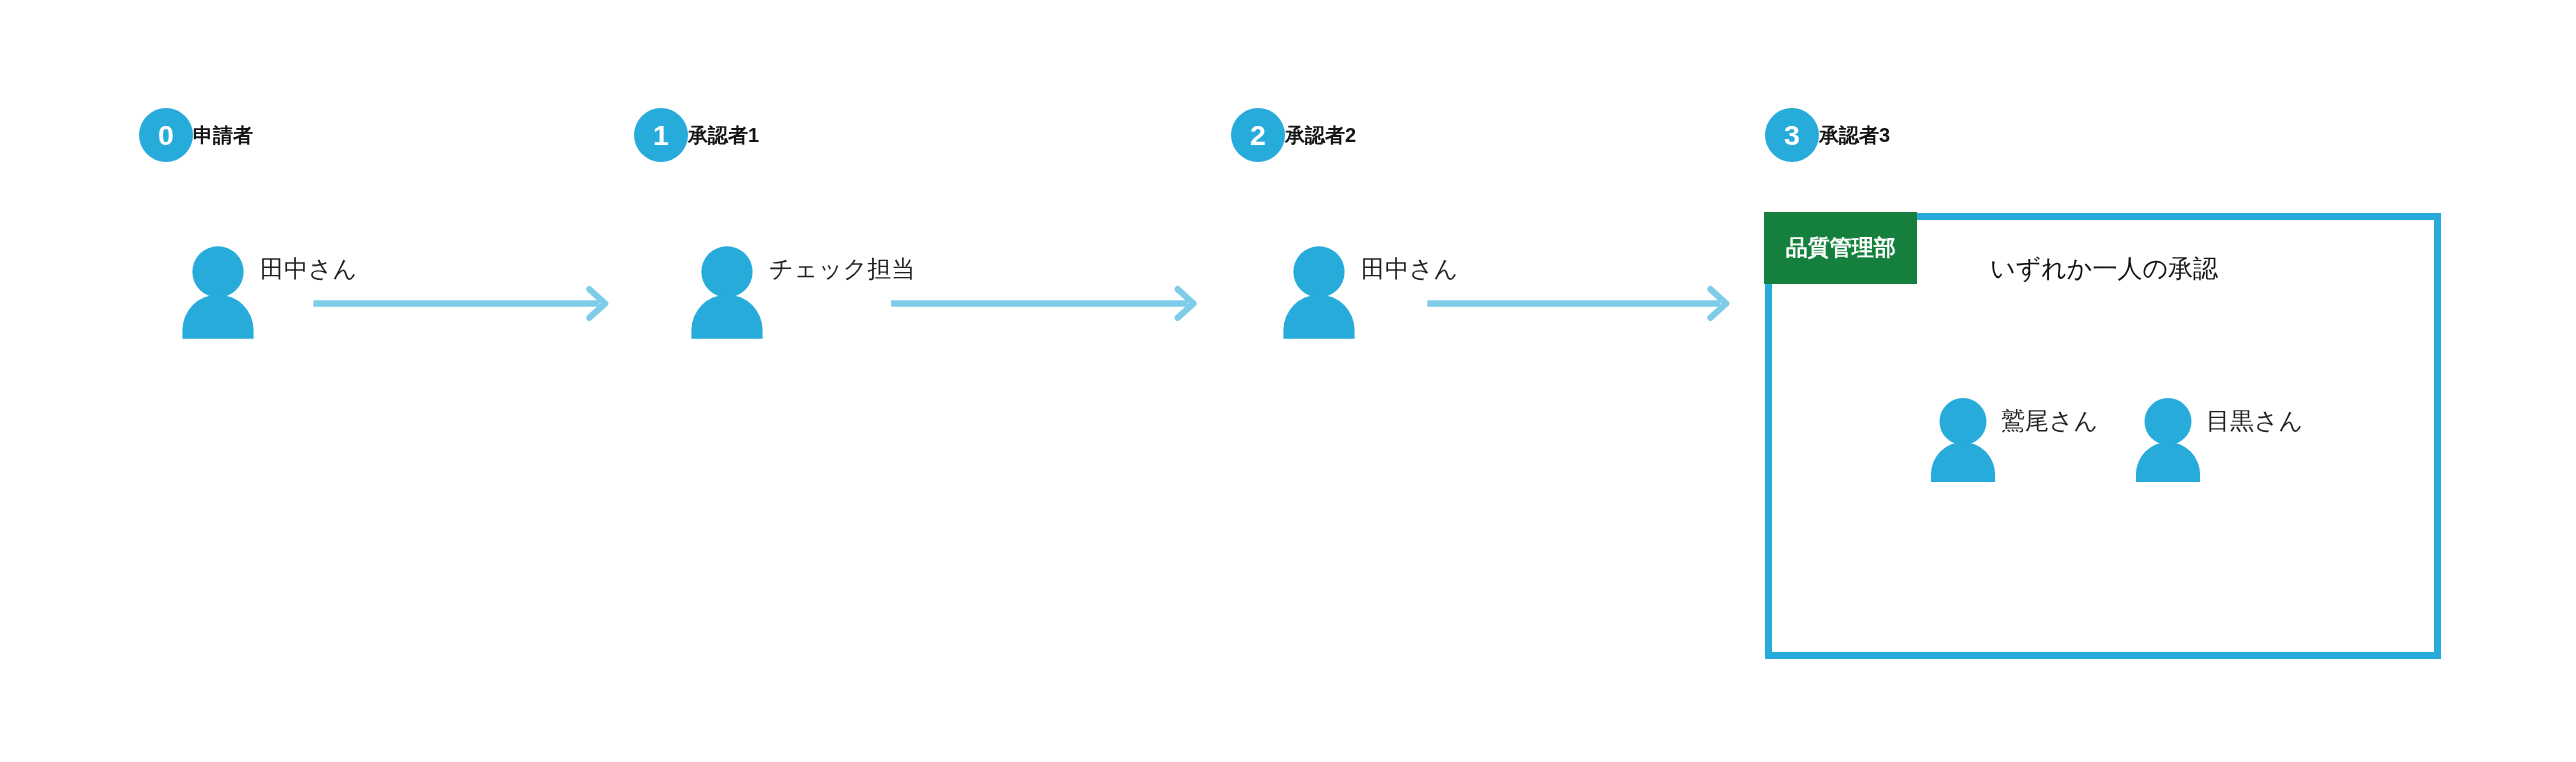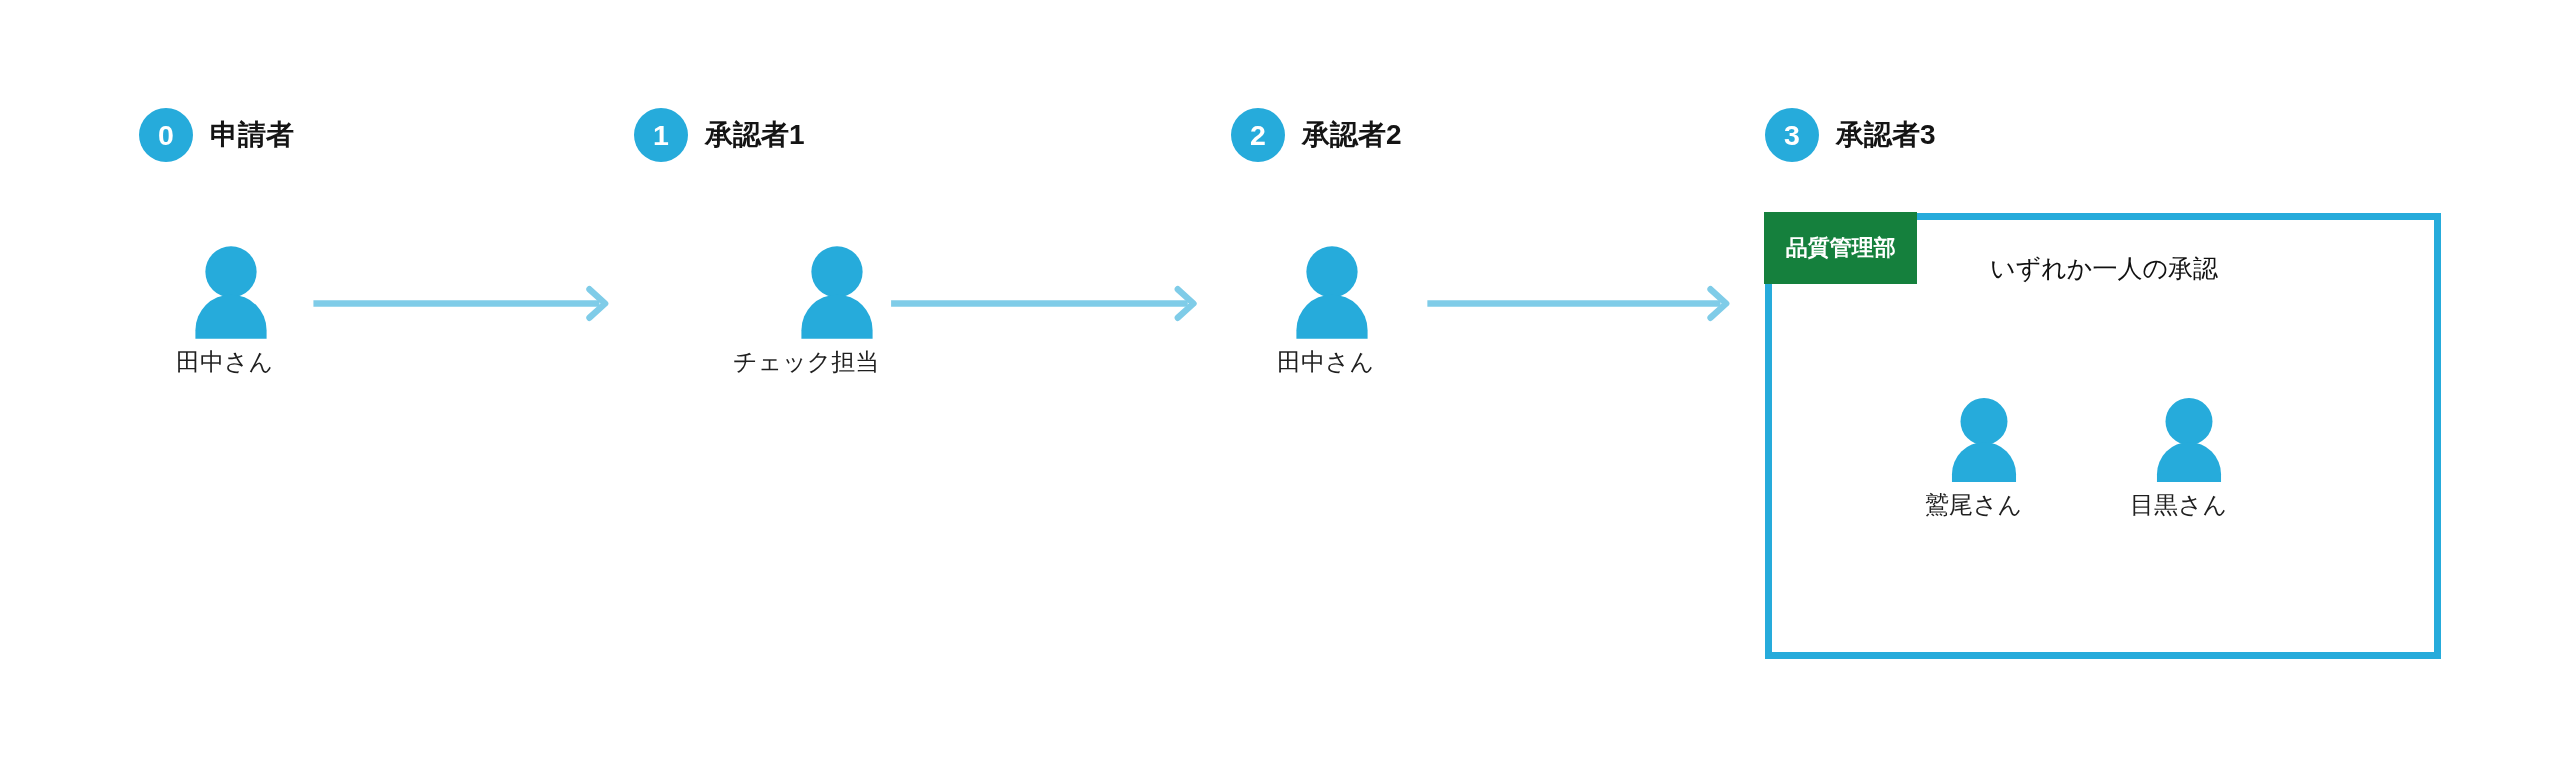--- a/index.html
+++ b/index.html
@@ -34,33 +34,32 @@
     color: #ffffff;
     display: flex;
     align-items: center;
     justify-content: center;
     font-size: 28.5px;
     font-weight: bold;
     line-height: 1;
     flex: 0 0 auto;
   }
   .step-title {
-    margin-left: 17px;
-    font-size: 28px;
+    font-size: 20px;
     font-weight: bold;
     color: #141414;
     line-height: 1;
   }
 
   
   .person {
     position: absolute;
     display: flex;
-    flex-direction: column;
-    align-items: flex-end;
+    flex-direction: row;
+    align-items: flex-start;
   }
   .person-icon {
     display: block;
   }
   .person-name {
     margin-top: 11.4px;
     font-size: 24px;
     font-weight: normal;
     color: #1f1f1f;
     line-height: 1;
@@ -123,21 +122,21 @@
   <svg class="arrow" style="left:310px; top:285px;" width="300" height="37" viewBox="0 0 420 52">
     <line x1="4" y1="26" x2="406" y2="26" stroke="#7fcce8" stroke-width="9" stroke-linecap="butt"></line>
     <polyline points="392,6 414,26 392,46" fill="none" stroke="#7fcce8" stroke-width="9" stroke-linecap="round" stroke-linejoin="round"></polyline>
   </svg>
 
   <div class="step-header" style="left:634px; top:108px;">
     <div class="step-badge">1</div>
     <div class="step-title">承認者1</div>
   </div>
 
-  <div class="person" style="left:685px; top:246px;margin-left:48px;">
+  <div class="person" style="left:685px; top:246px;">
     <svg class="person-icon" width="84" height="93" viewBox="0 0 118 130">
       <ellipse cx="59" cy="36" rx="36" ry="36" fill="#26abdb"></ellipse>
       <path d="M 9 130 L 9 118 A 50 50 0 0 1 109 118 L 109 130 Z" fill="#26abdb"></path>
     </svg>
     <div class="person-name">チェック担当</div>
   </div>
 
   <svg class="arrow" style="left:888px; top:285px;" width="310" height="37" viewBox="0 0 435 52">
     <line x1="4" y1="26" x2="421" y2="26" stroke="#7fcce8" stroke-width="9" stroke-linecap="butt"></line>
     <polyline points="407,6 429,26 407,46" fill="none" stroke="#7fcce8" stroke-width="9" stroke-linecap="round" stroke-linejoin="round"></polyline>

